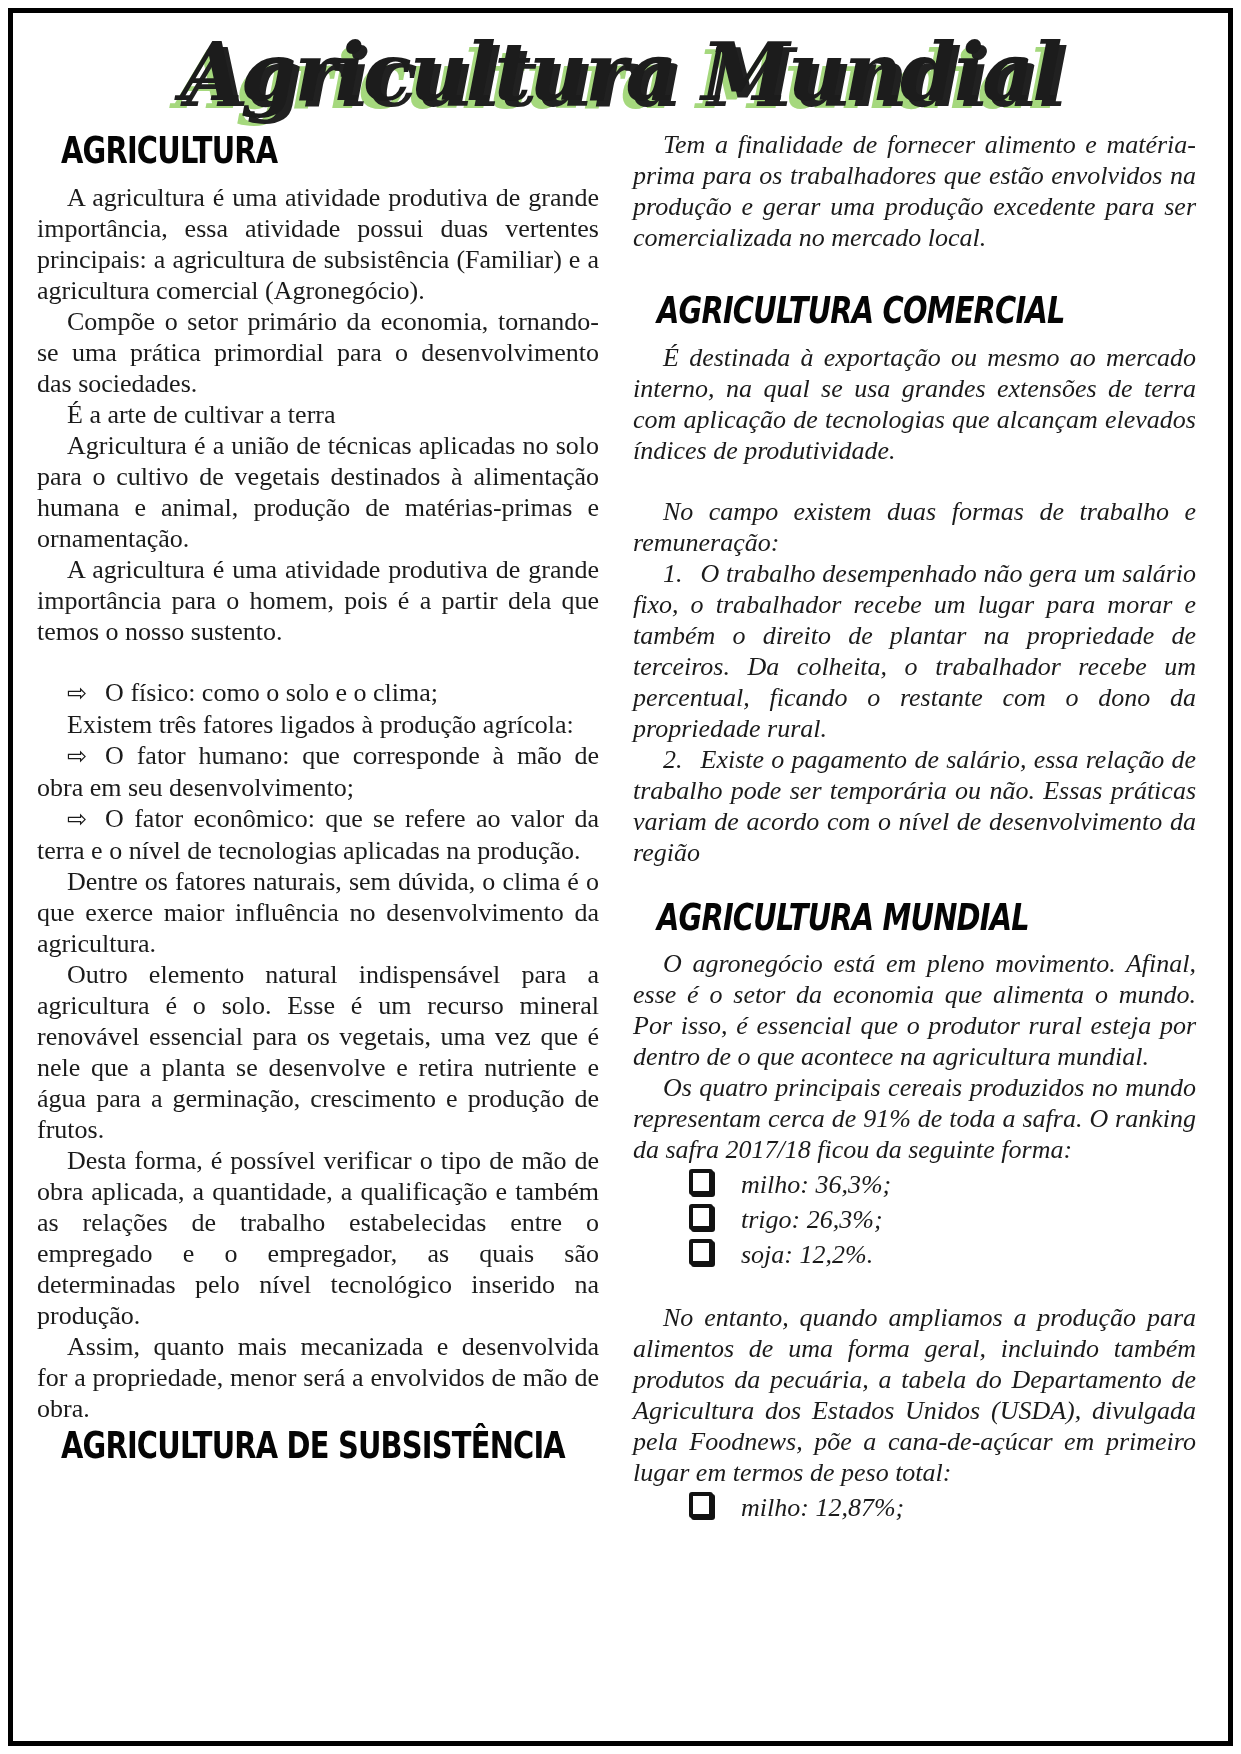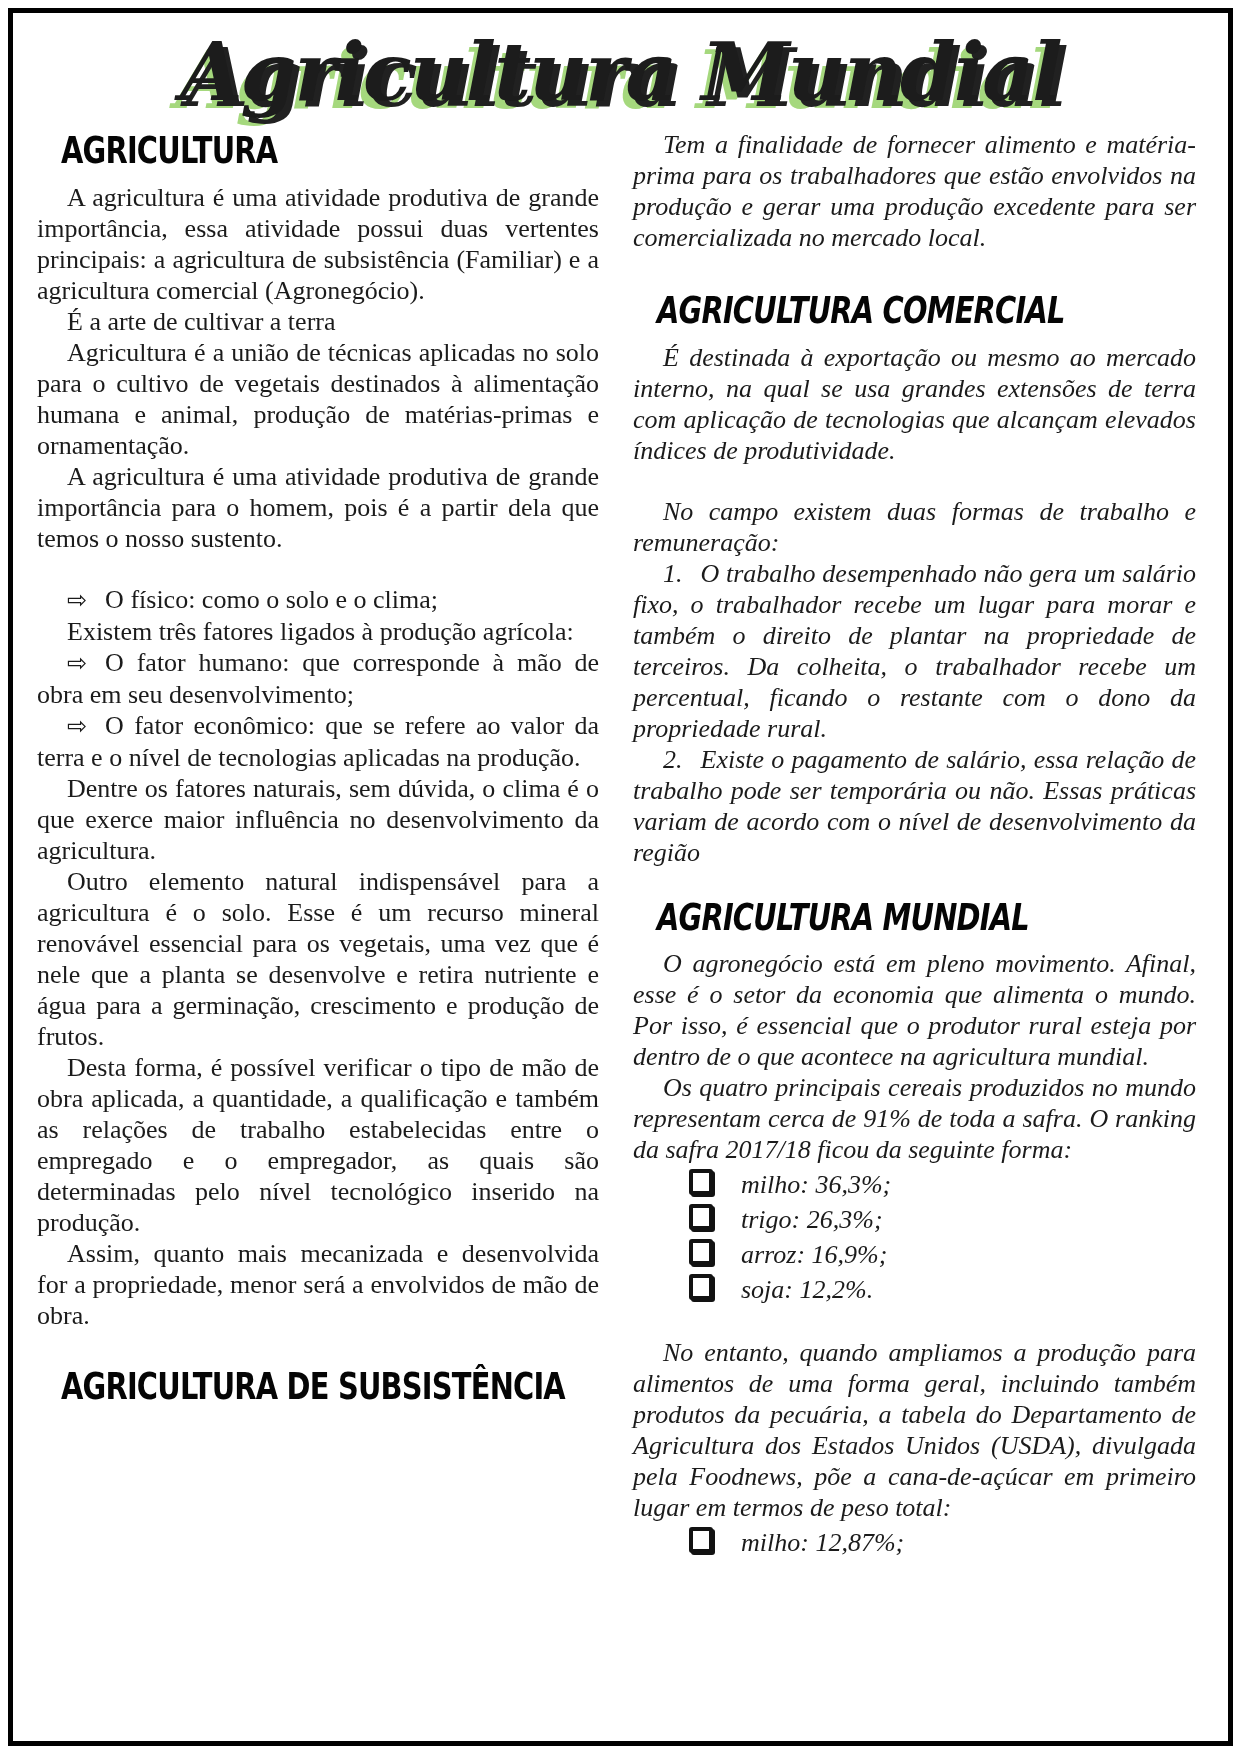--- a/index.html
+++ b/index.html
@@ -46,37 +46,38 @@
     padding-left:56px;margin:4px 0;
     font-size:26px;line-height:31px;
   }
   .checkbox-icon{
     width:16px;height:18px;flex:none;
     border:4px solid #121212;border-radius:3px;
     box-shadow:2px 2px 0 #121212;
     margin-right:28px;background:#fff;
   }
   .sp28{height:28px;} .sp30{height:30px;} .sp36{height:36px;}
-  .subheading-wrap{margin-top:34px;}
+  .subheading-wrap{}
 </style>
 </head>
 <body>
 
 <div class="frame"></div>
 
 <div class="content">
 
   <h1 class="title">Agricultura Mundial</h1>
 
   <div class="columns">
 
     <div class="col col-left">
       <h2 class="heading">AGRICULTURA</h2>
 
       <p class="body">A agricultura é uma atividade produtiva de grande importância, essa atividade possui duas vertentes principais: a agricultura de subsistência (Familiar) e a agricultura comercial (Agronegócio).</p>
+      <p class="body">Compõe o setor primário da economia, tornando-se uma prática primordial para o desenvolvimento das sociedades.</p>
       <p class="body">É a arte de cultivar a terra</p>
       <p class="body">Agricultura é a união de técnicas aplicadas no solo para o cultivo de vegetais destinados à alimentação humana e animal, produção de matérias-primas e ornamentação.</p>
       <p class="body">A agricultura é uma atividade produtiva de grande importância para o homem, pois é a partir dela que temos o nosso sustento.</p>
 
       <div class="sp30"></div>
 
       <p class="body"><span class="arrow-marker">⇨</span><span>O físico: como o solo e o clima;</span></p>
 
       <p class="body">Existem três fatores ligados à produção agrícola:</p>
       <p class="body"><span class="arrow-marker">⇨</span><span>O fator humano: que corresponde à mão de obra em seu desenvolvimento;</span></p>
@@ -119,24 +120,20 @@
       <div class="check-item">
           <span class="checkbox-icon"></span>
           <span>milho: 36,3%;</span>
         </div>
       <div class="check-item">
           <span class="checkbox-icon"></span>
           <span>trigo: 26,3%;</span>
         </div>
       <div class="check-item">
           <span class="checkbox-icon"></span>
-          <span>arroz: 16,9%;</span>
-        </div>
-      <div class="check-item">
-          <span class="checkbox-icon"></span>
           <span>soja: 12,2%.</span>
         </div>
 
       <div class="sp28"></div>
 
       <p class="body">No entanto, quando ampliamos a produção para alimentos de uma forma geral, incluindo também produtos da pecuária, a tabela do Departamento de Agricultura dos Estados Unidos (USDA), divulgada pela Foodnews, põe a cana-de-açúcar em primeiro lugar em termos de peso total:</p>
 
       <div class="check-item">
           <span class="checkbox-icon"></span>
           <span>milho: 12,87%;</span>

